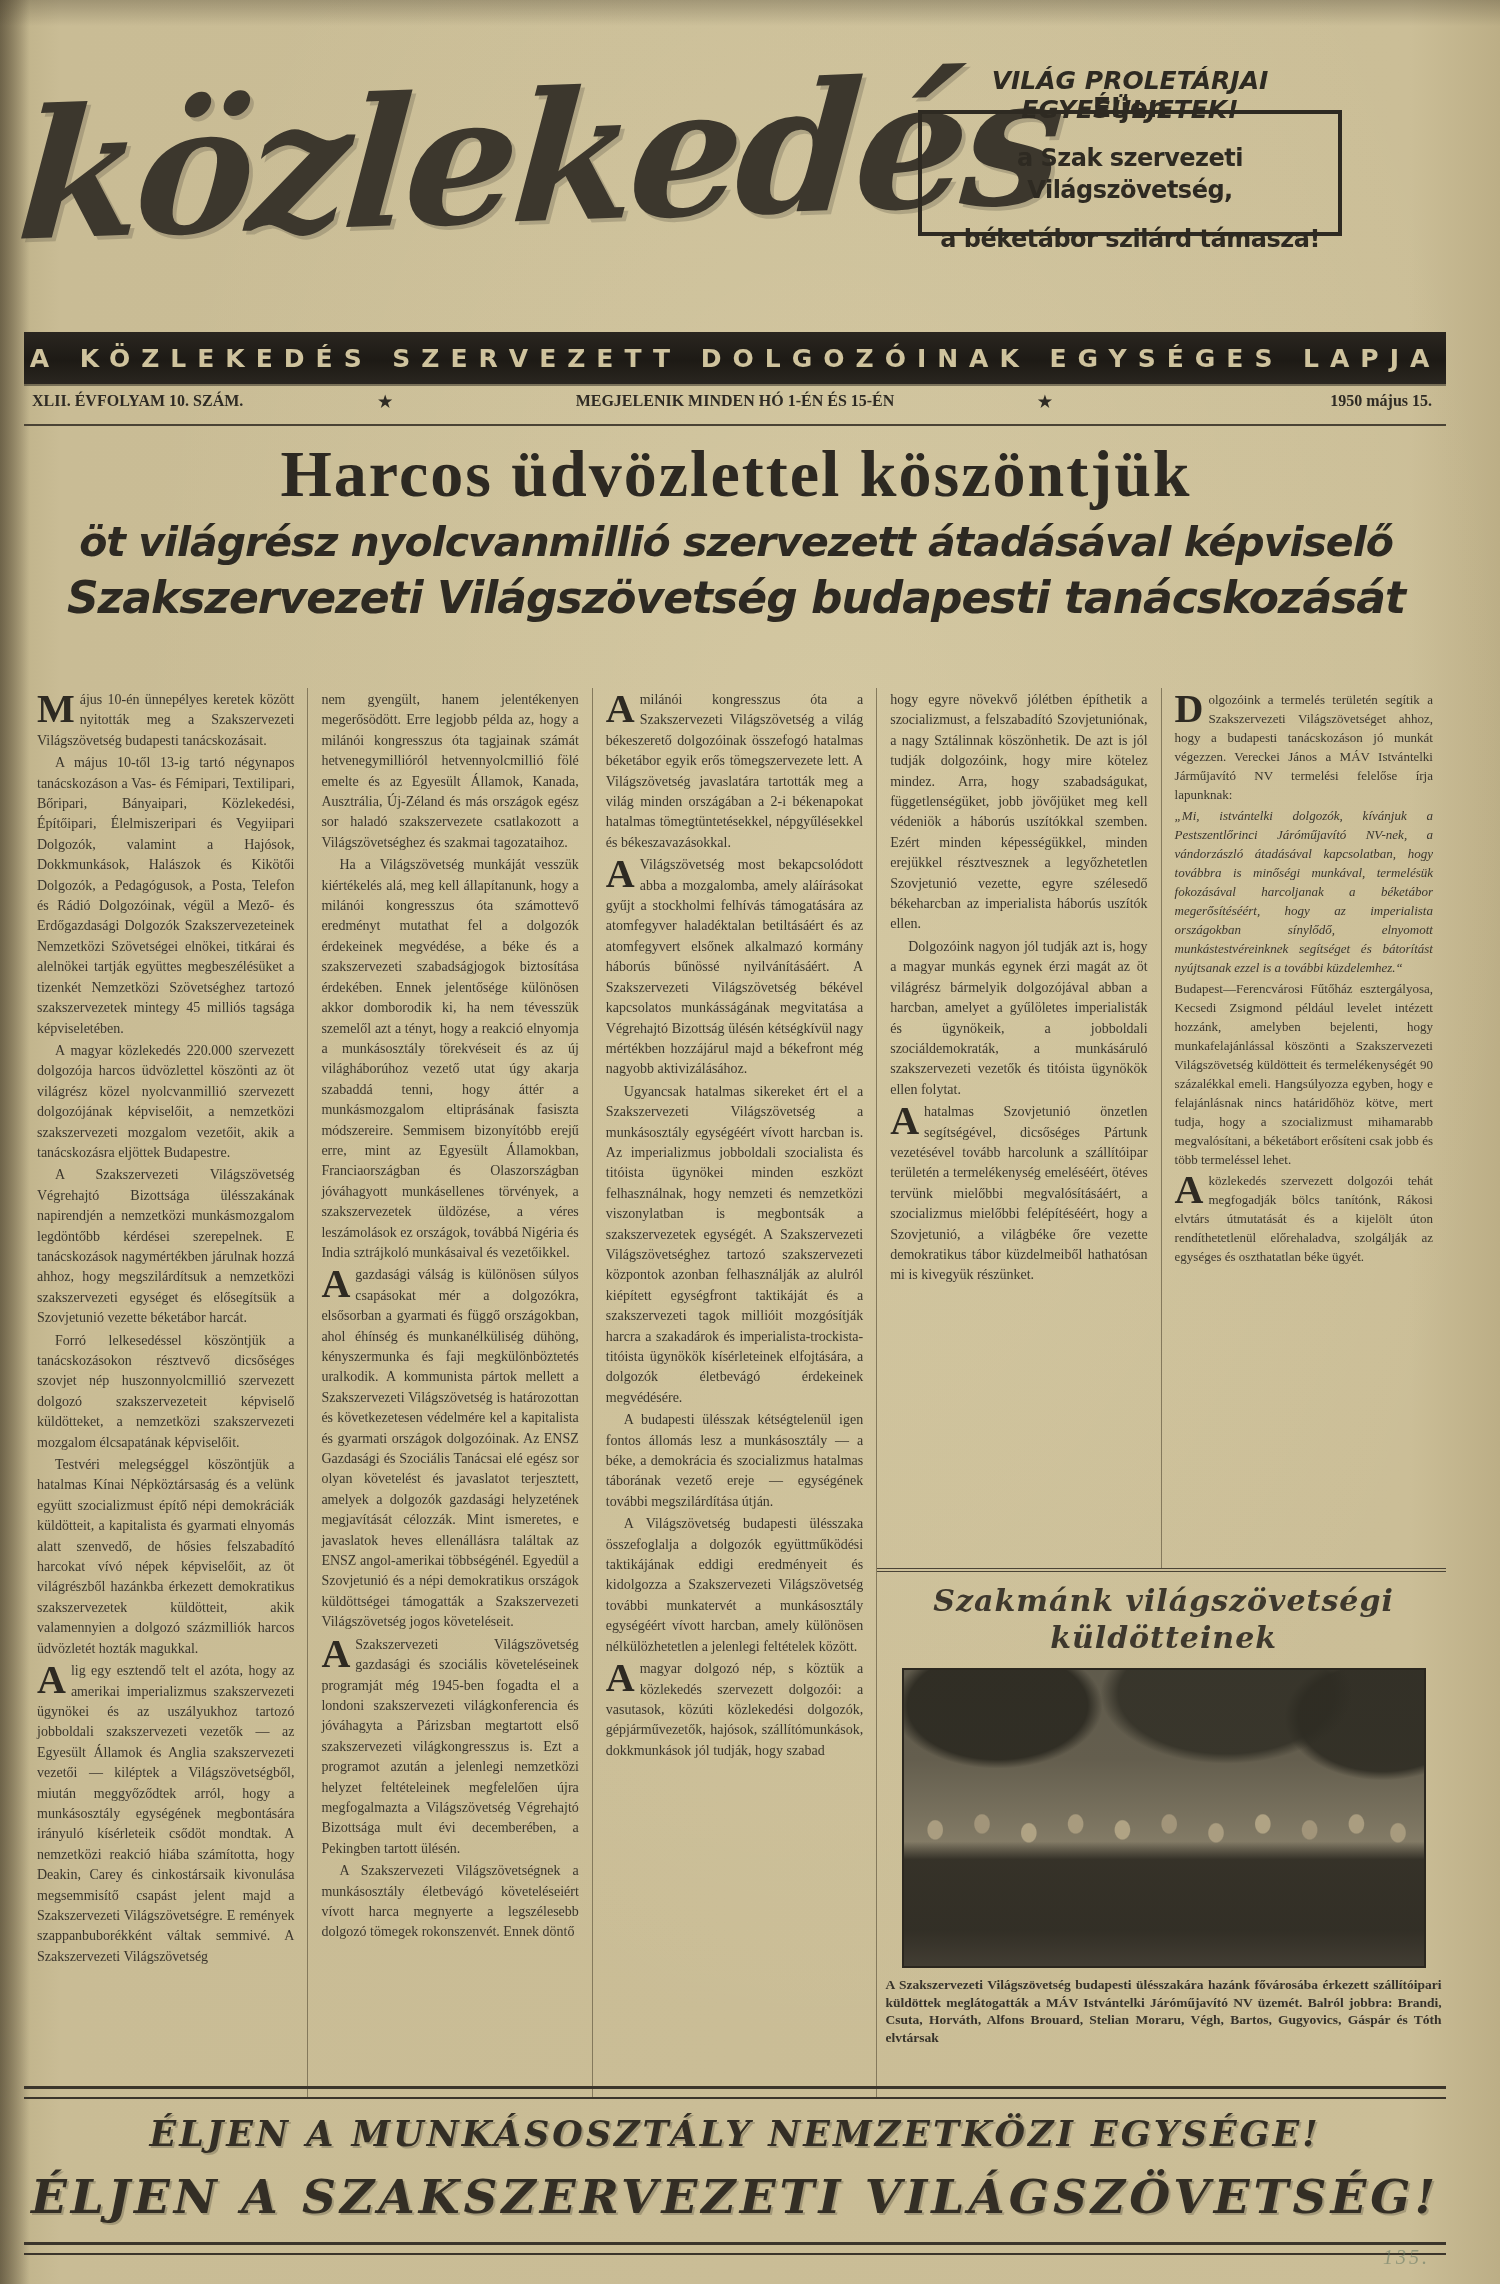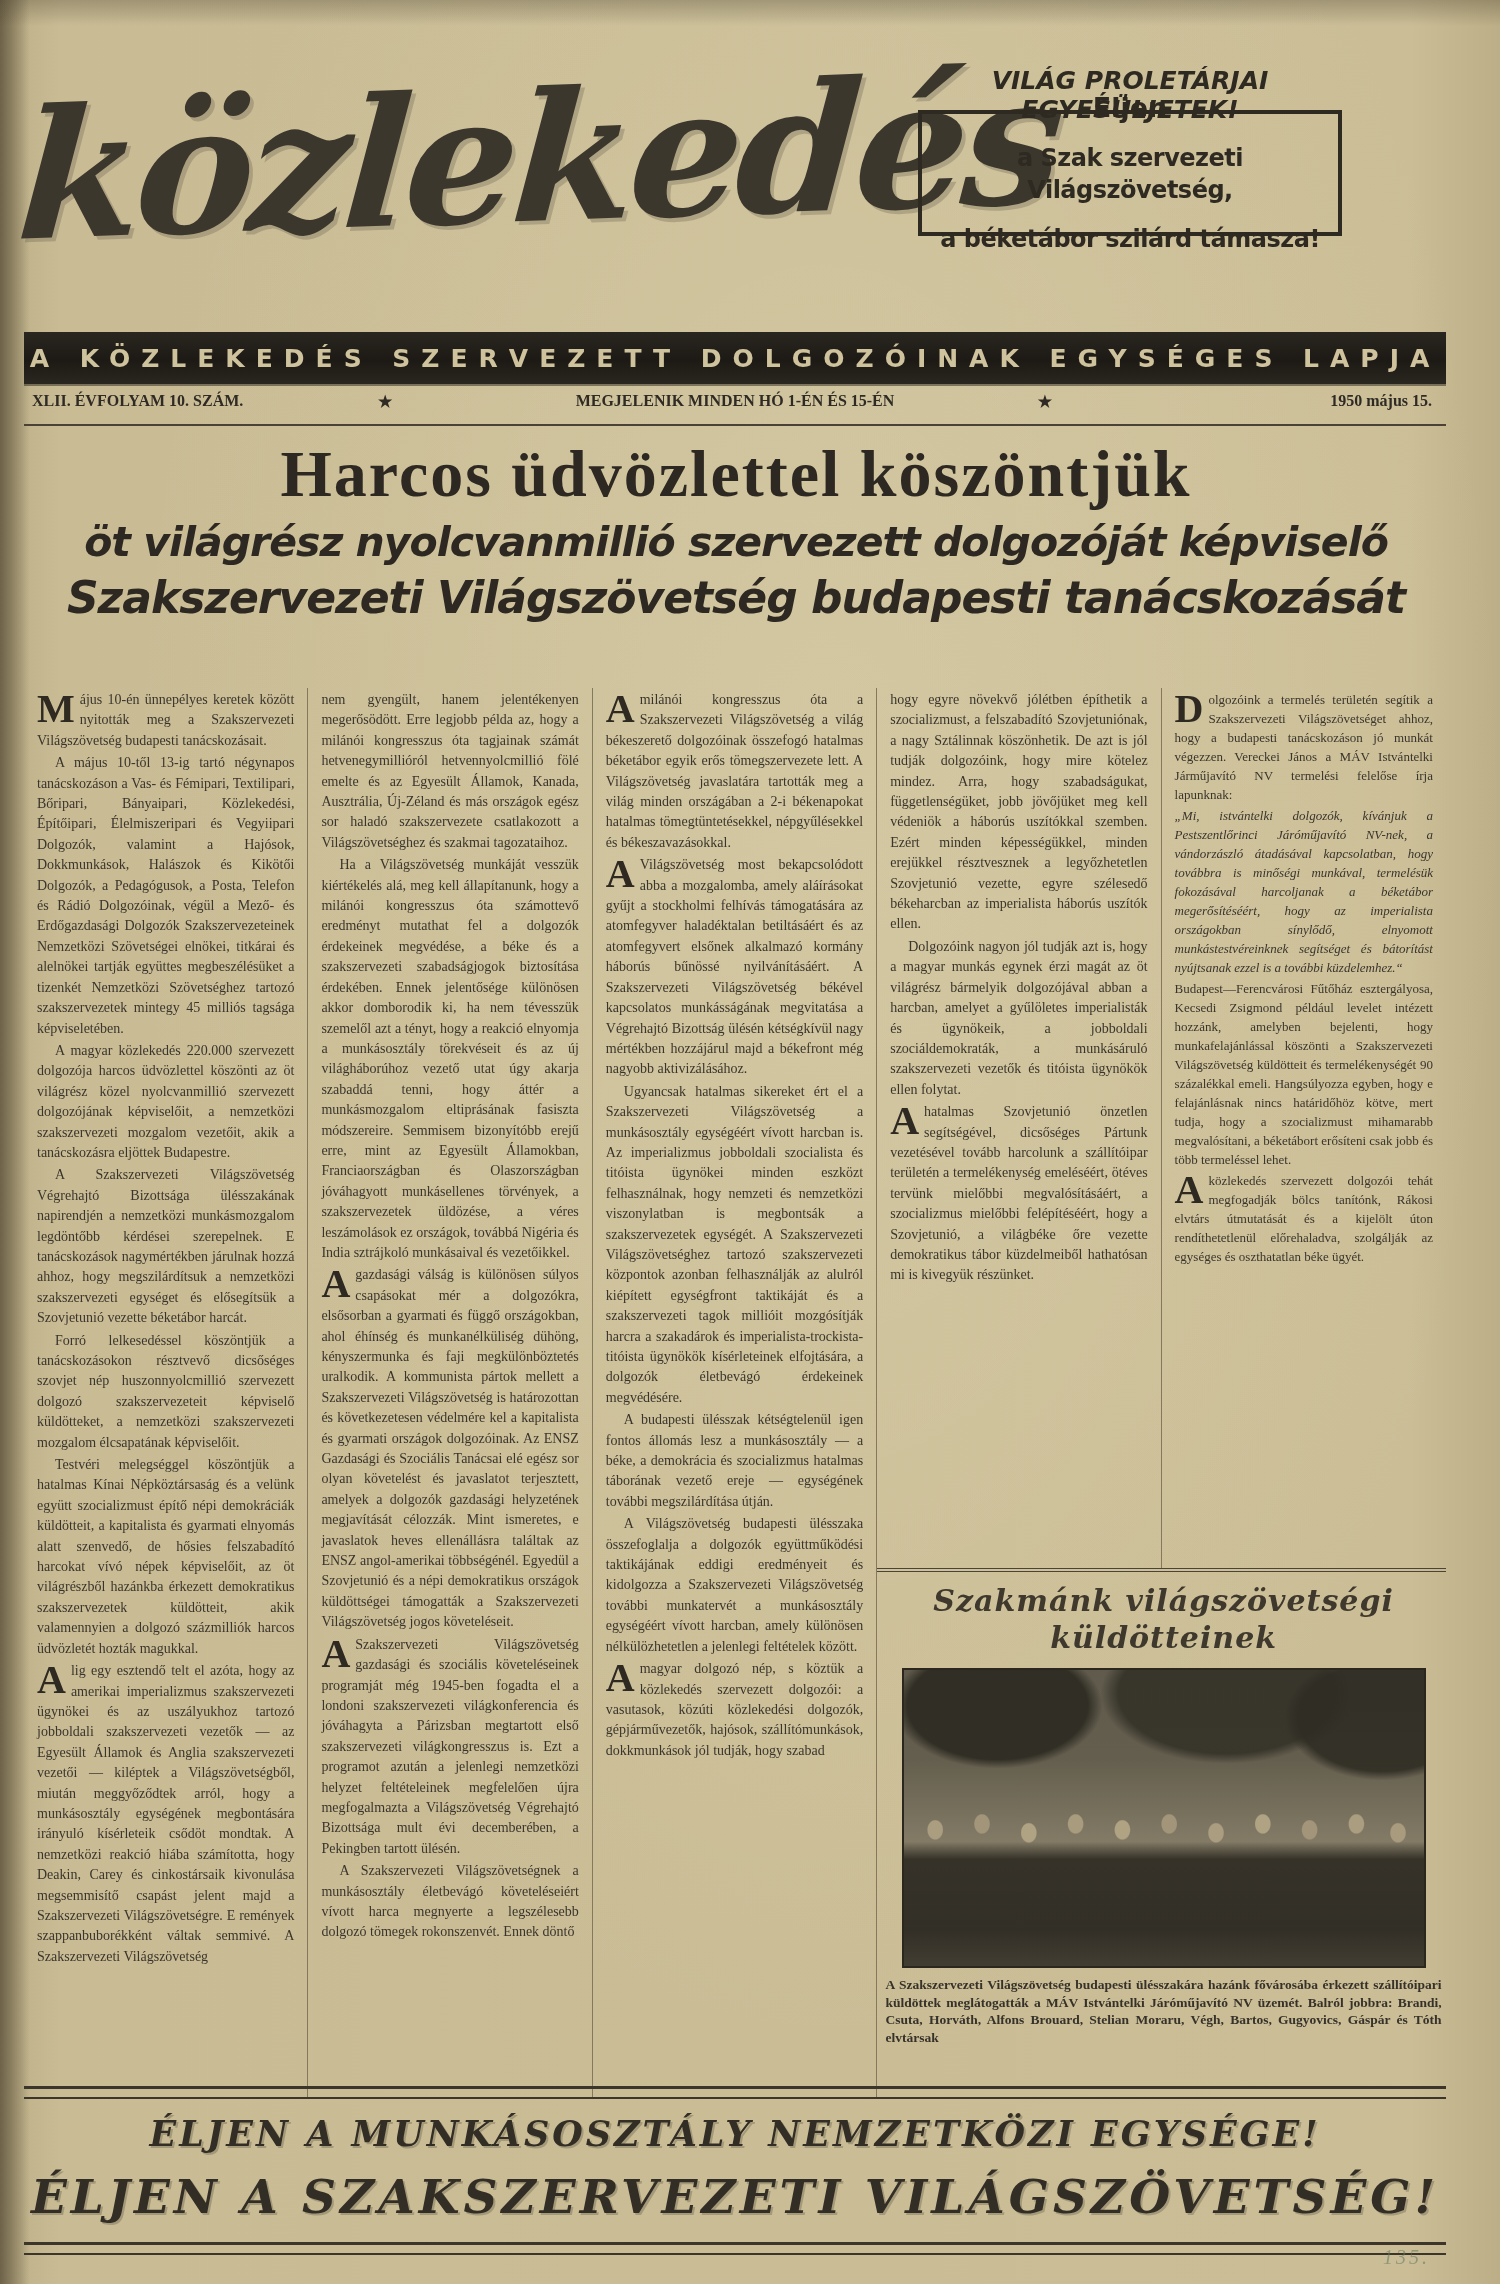--- a/index.html
+++ b/index.html
@@ -136,21 +136,21 @@
   <span class="dl-left">XLII. ÉVFOLYAM 10. SZÁM.</span>
   <span class="dl-star1">★</span>
   <span class="dl-center">MEGJELENIK MINDEN HÓ 1-ÉN ÉS 15-ÉN</span>
   <span class="dl-star2">★</span>
   <span class="dl-right">1950 május 15.</span>
 </div>
 <div class="rule-thin"></div>
 
 <div class="headline">
   <div class="h1">Harcos üdvözlettel köszöntjük</div>
-  <div class="h2">öt világrész nyolcvanmillió szervezett dolgozóját képviselő</div>
+  <div class="h2">öt világrész nyolcvanmillió szervezett átadásával képviselő</div>
   <div class="h3">Szakszervezeti Világszövetség budapesti tanácskozását</div>
 </div>
 
 <div class="body-cols">
   <div class="col tall">
       <p style="text-indent: 0px;"><span class="dropcap">M</span>ájus 10-én ünnepélyes keretek között nyitották meg a Szakszervezeti Világszövetség budapesti tanácskozásait.</p>
       <p>A május 10-től 13-ig tartó négynapos tanácskozáson a Vas- és Fémipari, Textilipari, Bőripari, Bányaipari, Közlekedési, Építőipari, Élelmiszeripari és Vegyiipari Dolgozók, valamint a Hajósok, Dokkmunkások, Halászok és Kikötői Dolgozók, a Pedagógusok, a Posta, Telefon és Rádió Dolgozóinak, végül a Mező- és Erdőgazdasági Dolgozók Szakszervezeteinek Nemzetközi Szövetségei elnökei, titkárai és alelnökei tartják együttes megbeszélésüket a tizenkét Nemzetközi Szövetséghez tartozó szakszervezetek mintegy 45 milliós tagsága képviseletében.</p>
       <p>A magyar közlekedés 220.000 szervezett dolgozója harcos üdvözlettel köszönti az öt világrész közel nyolcvanmillió szervezett dolgozójának képviselőit, a nemzetközi szakszervezeti mozgalom vezetőit, akik a tanácskozásra eljöttek Budapestre.</p>
       <p>A Szakszervezeti Világszövetség Végrehajtó Bizottsága ülésszakának napirendjén a nemzetközi munkásmozgalom legdöntőbb kérdései szerepelnek. E tanácskozások nagymértékben járulnak hozzá ahhoz, hogy megszilárdítsuk a nemzetközi szakszervezeti egységet és elősegítsük a Szovjetunió vezette béketábor harcát.</p>
       <p>Forró lelkesedéssel köszöntjük a tanácskozásokon résztvevő dicsőséges szovjet nép huszonnyolcmillió szervezett dolgozó szakszervezeteit képviselő küldötteket, a nemzetközi szakszervezeti mozgalom élcsapatának képviselőit.</p>

